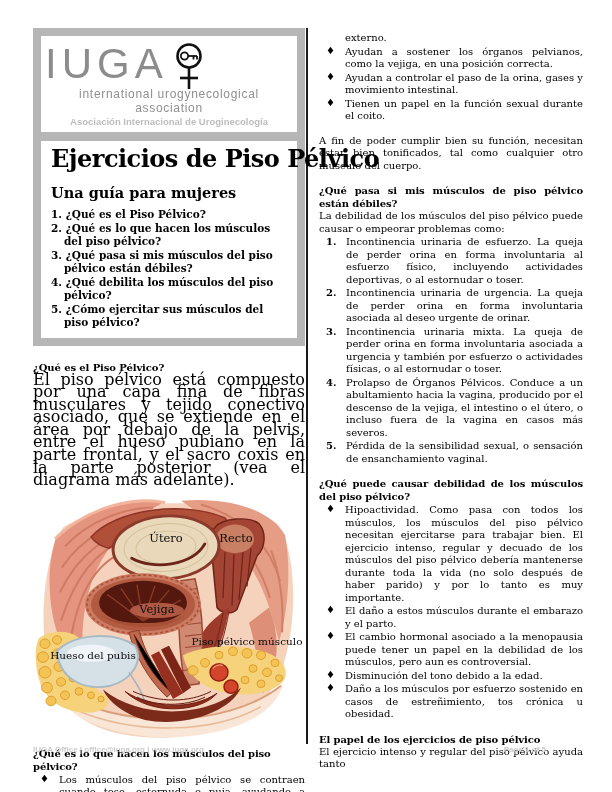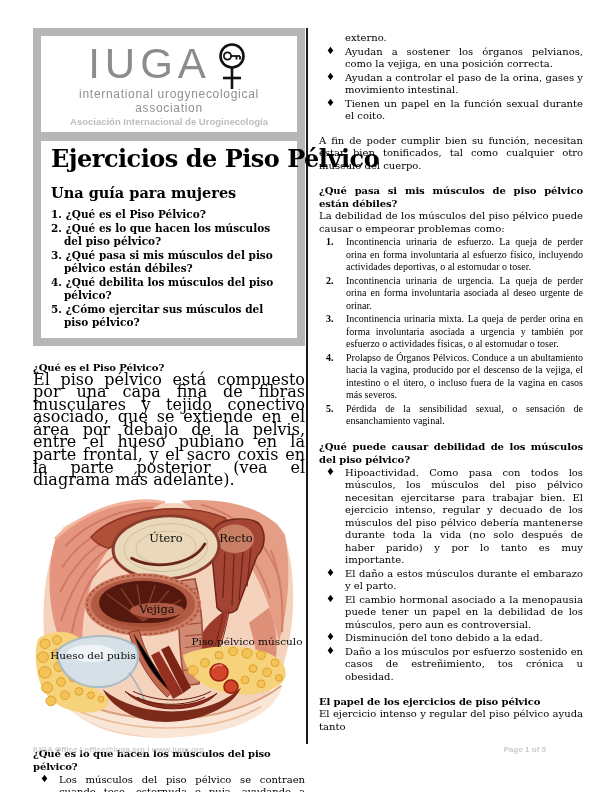--- a/index.html
+++ b/index.html
@@ -9,21 +9,21 @@
     font-family:"DejaVu Serif","Liberation Serif",serif; color:#000;
   }
   .col-left  { position:absolute; left:33px; top:28px; width:272px; }
   .col-right { position:absolute; left:319px; top:32px; width:264px;
                font-size:10px; line-height:12.5px; text-align:justify; }
   .divider-line { position:absolute; left:306px; top:28px; width:2px; height:716px; background:#1a1a1a; }
 
   
   .frame { border:8px solid #b6b6b6; background:#fff; }
   .logo-area { padding:7px 4px 5px; text-align:center; }
-  .logo-row { display:flex; justify-content:center; align-items:flex-start; gap:3px; height:44px; }
+  .logo-row { display:flex; justify-content:flex-start; align-items:flex-start; gap:3px; height:44px; }
   .logo-text { font-family:"Liberation Sans",sans-serif; font-size:42px; line-height:42px;
                color:#8c8c8c; letter-spacing:5px; font-weight:400; }
   .logo-sub-en { font-family:"Liberation Sans",sans-serif; font-size:12px; color:#8f8f8f;
                  letter-spacing:0.7px; margin-top:0; }
   .logo-sub-es { font-family:"Liberation Sans",sans-serif; font-size:9.5px; color:#bdbdbd;
                  font-weight:bold; margin-top:1px; }
   .mid-band { height:9px; background:#b6b6b6; }
   .title-area { padding:7px 10px 8px; }
   .doc-title { font-size:24px; line-height:22px; letter-spacing:-0.5px; white-space:nowrap; font-weight:bold; }
   .doc-subtitle { font-size:14.5px; line-height:17px; margin-top:14px; font-weight:bold; }
@@ -39,21 +39,21 @@
   figure.diagram { margin:8px 0 0 0; width:272px; height:246px; position:relative; }
   figure.diagram svg { position:absolute; inset:0; }
   .sec-tight { margin-top:6px; }
 
   ul.diamonds { list-style:none; }
   ul.diamonds li { position:relative; padding-left:26px; margin-top:1px;
                    font-size:10px; line-height:12.5px; text-align:justify; }
   .diamond { position:absolute; left:7px; top:-1px; }
   .diamond::before { content:"♦"; font-size:10px; }
 
-  ol.numbered { list-style:none; counter-reset:m; margin-top:0;font-family:Liberation Serif, serif; }
+  ol.numbered { list-style:none; counter-reset:m; margin-top:0; }
   ol.numbered li { counter-increment:m; position:relative; padding-left:27px; margin-top:1px;
                    text-align:justify; }
   ol.numbered li::before { content:counter(m) "."; position:absolute; left:7px; font-weight:bold; }
 
   .cont { padding-left:26px; }
   .mt { margin-top:12px; }
   .col-right .h3 { font-weight:bold; font-size:10px; line-height:13px; margin-top:12px; letter-spacing:-0.1px; }
 
   .footer { position:absolute; left:33px; right:66px; top:745px;
             display:flex; justify-content:space-between;

